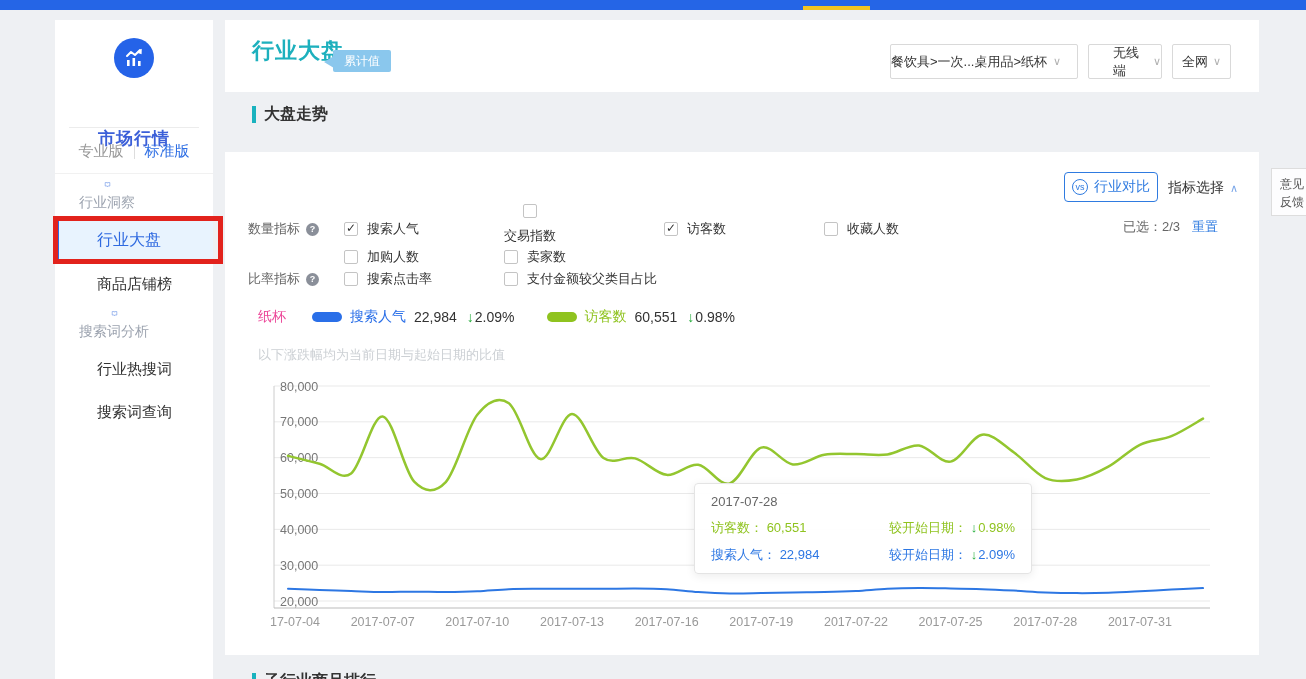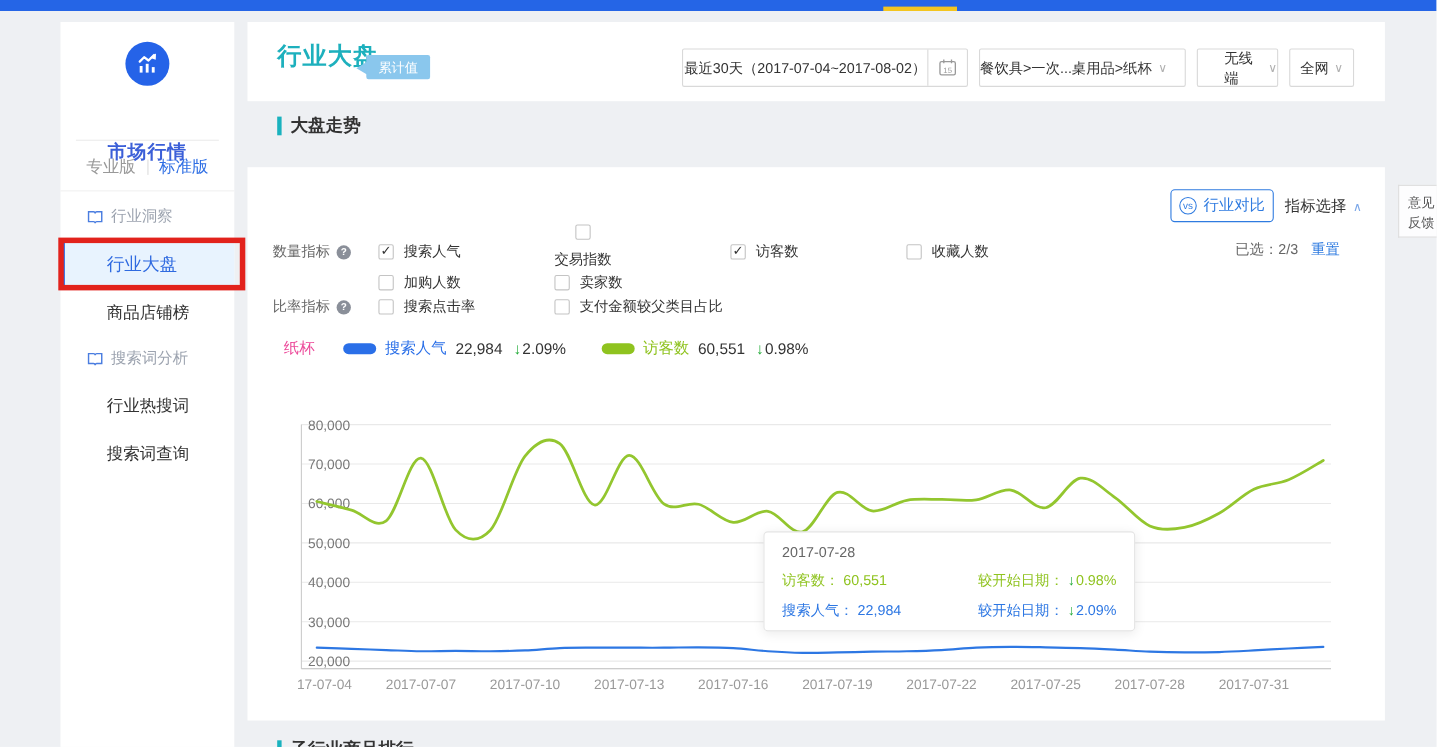--- a/index.html
+++ b/index.html
@@ -14,21 +14,21 @@
   
   .sidebar { left:55px; top:20px; width:158px; height:659px; background:#fff; }
   .app-icon { position:absolute; left:59px; top:18px; width:40px; height:40px; border-radius:50%; background:#2563e8; display:flex; align-items:center; justify-content:center; }
   .app-title { position:absolute; left:0; top:66px; width:158px; text-align:center; color:#3b5fd8; font-size:17px; font-weight:600; letter-spacing:1px;margin-top:41px; }
   .side-div1 { position:absolute; left:14px; top:107px; width:130px; border-top:1px solid #ececec; }
   .version-tabs { position:absolute; left:0; top:122px; width:158px; display:flex; justify-content:center; align-items:center; gap:10px; font-size:15px; }
   .vt-pro { color:#999; }
   .vt-sep { width:1px; height:14px; background:#ddd; }
   .vt-std { color:#2f6fe4; }
   .side-div2 { position:absolute; left:0px; top:153px; width:158px; border-top:1px solid #f1f1f1; }
-  .menu-group { position:absolute; left:24px; height:30px; display:flex; align-items:center; gap:7px; color:#9ca3af; font-size:14px; }
+  .menu-group { position:absolute; left:24px; height:30px; display:flex; align-items:center; gap:7px; color:#9ca3af; font-size:14px;flex-direction:column; }
   .menu-item { position:absolute; left:42px; height:30px; display:flex; align-items:center; color:#333; font-size:15px; cursor:pointer; }
   .menu-item.active-row { left:0; width:158px; height:43px; background:#e8f3fe; border-left:4px solid #2f6ae0; padding-left:38px; color:#2f6ae0; font-size:16px; }
   .annotation-box { left:53px; top:216px; width:170px; height:48px; border:5px solid #e2221c; z-index:60; pointer-events:none; }
 
   
   .header-panel { left:225px; top:20px; width:1034px; height:72px; background:#fff; }
   .page-title { position:absolute; left:27px; top:16px; font-size:22px; font-weight:bold; color:#1db0bd; letter-spacing:1px; }
   .badge-arrow { position:absolute; left:99px; top:36px; width:0; height:0; border-top:6px solid transparent; border-bottom:6px solid transparent; border-right:10px solid #8ac7ed; }
   .badge { position:absolute; left:108px; top:30px; height:22px; line-height:22px; padding:0 11px; background:#8ac7ed; color:#fff; font-size:12px; border-radius:2px; }
   .hctl { position:absolute; top:24px; height:35px; border:1px solid #d9d9d9; border-radius:2px; background:#fff; display:flex; align-items:center; font-size:13px; color:#333; cursor:pointer; }
@@ -142,31 +142,20 @@
   </div>
 </div>
 
 <div class="abs annotation-box"></div>
 
 <div class="abs header-panel">
   <div class="page-title">行业大盘</div>
   <div class="badge-arrow"></div>
   <div class="badge">累计值</div>
 
-  <div class="hctl date-ctl">
-    <span class="date-text">最近30天（2017-07-04~2017-08-02）</span>
-    <span class="date-icon-cell">
-      <svg width="17" height="17" viewBox="0 0 17 17">
-        <rect x="1.5" y="3" width="14" height="12" rx="1.5" fill="none" stroke="#999" stroke-width="1.2"></rect>
-        <line x1="5" y1="1.2" x2="5" y2="4.5" stroke="#999" stroke-width="1.2"></line>
-        <line x1="12" y1="1.2" x2="12" y2="4.5" stroke="#999" stroke-width="1.2"></line>
-        <text x="8.5" y="13" text-anchor="middle" font-size="7" fill="#999">15</text>
-      </svg>
-    </span>
-  </div>
 
   <div class="hctl cat-ctl">
     <span>餐饮具&gt;一次...桌用品&gt;纸杯</span>
     <span class="chev">∨</span>
   </div>
   <div class="hctl term-ctl">
     <span>无线端</span>
     <span class="chev">∨</span>
   </div>
   <div class="hctl scope-ctl">
@@ -246,20 +235,21 @@
       <span class="leg-chg">2.09%</span>
     </span>
     <span class="leg-item">
       <span class="leg-pill" style="background:#8fc31f;"></span>
       <span class="leg-name" style="color:#8fc31f;">访客数</span>
       <span class="leg-val">60,551</span>
       <span class="dn-arrow">↓</span>
       <span class="leg-chg">0.98%</span>
     </span>
   </div>
+  <div class="chart-note">以下涨跌幅均为当前日期与起始日期的比值</div>
 
   <div class="chart-wrap">
     <svg id="chart" width="944" height="252" viewBox="0 0 944 252">
         <line x1="4" y1="220" x2="940" y2="220" stroke="#e9e9e9" stroke-width="1"></line>
         <line x1="4" y1="184.16666666666669" x2="940" y2="184.16666666666669" stroke="#e9e9e9" stroke-width="1"></line>
         <line x1="4" y1="148.33333333333331" x2="940" y2="148.33333333333331" stroke="#e9e9e9" stroke-width="1"></line>
         <line x1="4" y1="112.5" x2="940" y2="112.5" stroke="#e9e9e9" stroke-width="1"></line>
         <line x1="4" y1="76.66666666666666" x2="940" y2="76.66666666666666" stroke="#e9e9e9" stroke-width="1"></line>
         <line x1="4" y1="40.83333333333333" x2="940" y2="40.83333333333333" stroke="#e9e9e9" stroke-width="1"></line>
         <line x1="4" y1="5" x2="940" y2="5" stroke="#e9e9e9" stroke-width="1"></line>

